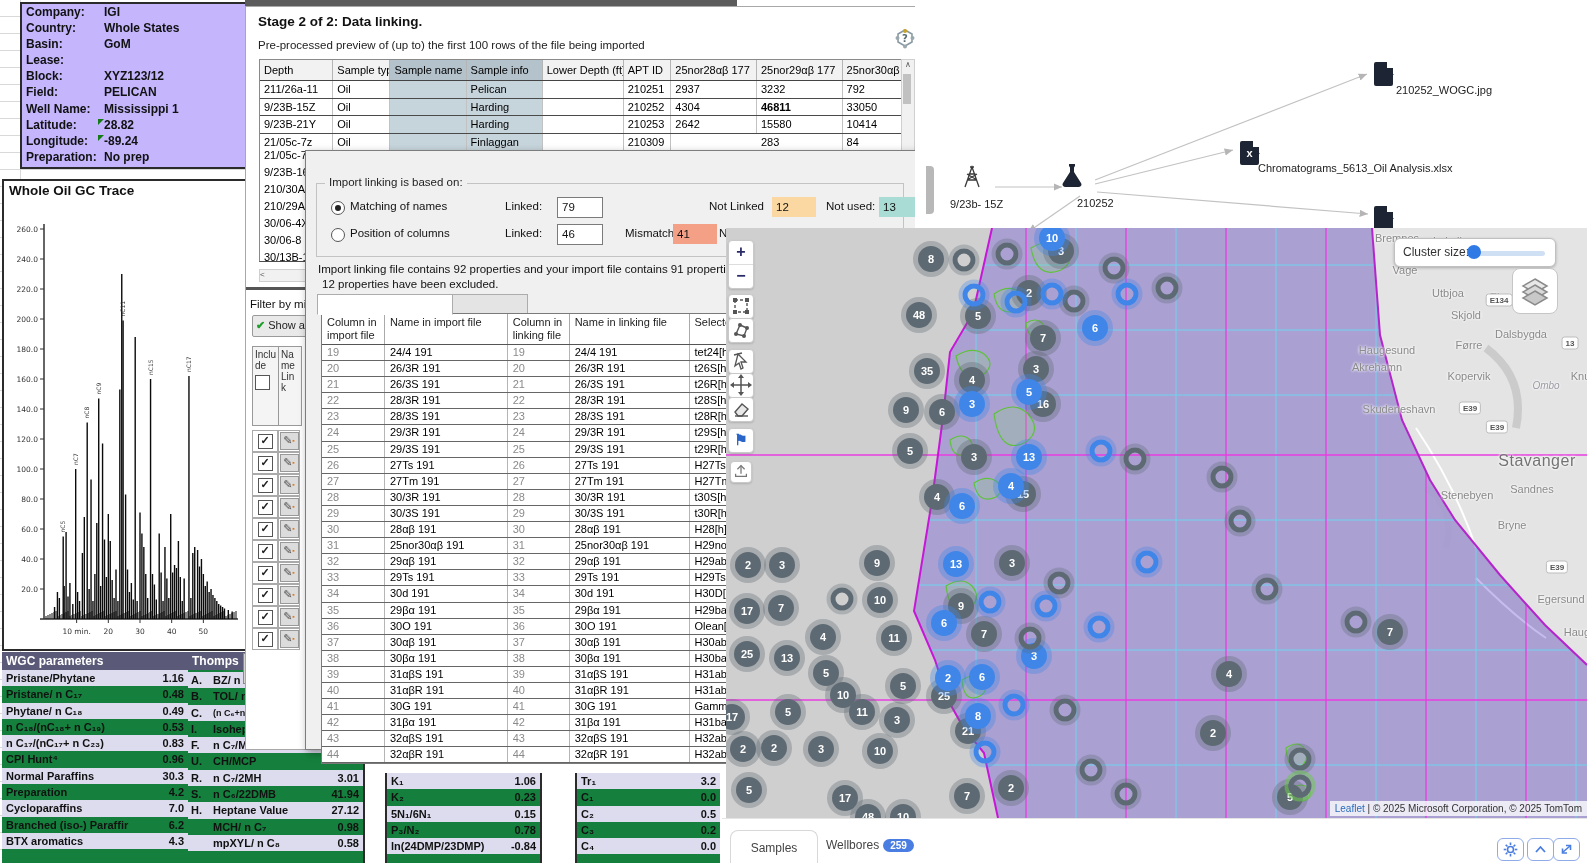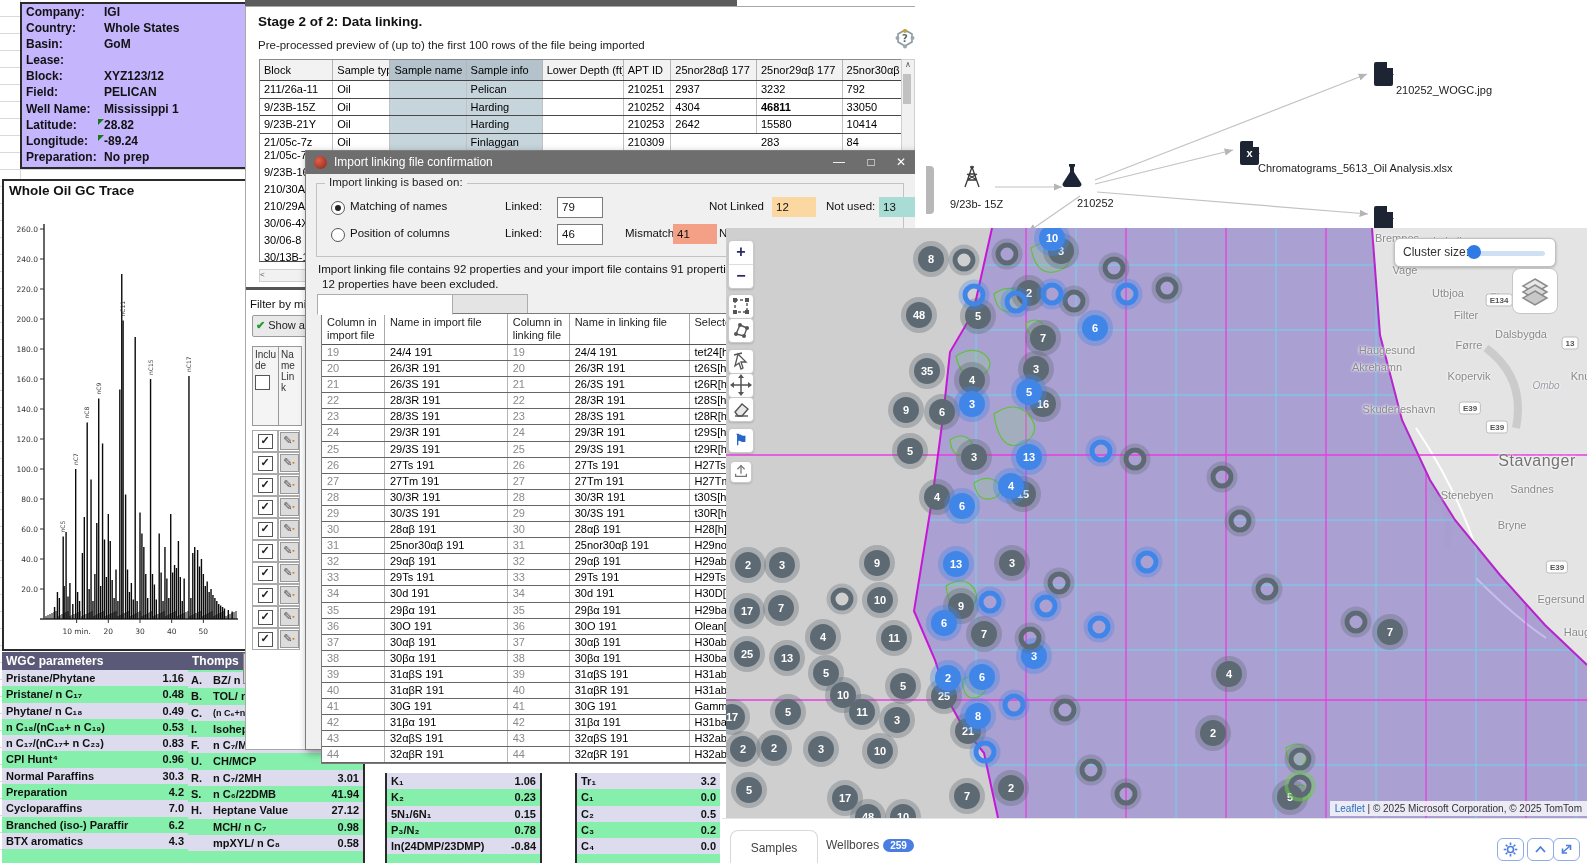--- a/index.html
+++ b/index.html
@@ -17,21 +17,21 @@
   .info-row{display:flex;height:16.1px;line-height:16.1px;font-size:12px;font-weight:bold;color:#111;}
   .info-row .lbl{width:74px;padding-left:4px;}
   .info-row .val{flex:1;position:relative;}
   .tri{position:absolute;left:-2px;top:2px;width:0;height:0;border-top:6px solid #157a15;border-right:6px solid transparent;}
 
   
   #gc-panel{left:2px;top:179px;width:242px;height:468px;background:#fff;border:2px solid #2b2b2b;}
   #gc-title{position:absolute;left:5px;top:2px;font-size:13.5px;font-weight:bold;color:#111;}
 
   
-  .ptable{background:#86efac;font-size:11px;font-weight:bold;color:#111;}
+  .ptable{background:#15803d;font-size:11px;font-weight:bold;color:#111;}
   .phead{background:#5a5a78;color:#fff;font-weight:bold;font-size:12px;padding:2px 4px;height:14px;}
   .prow{display:flex;height:16.3px;line-height:16.3px;}
   .prow.alt{background:#dcdcee;}
   .prow .nm{flex:1;padding-left:4px;white-space:nowrap;overflow:hidden;}
   .prow .vv{text-align:right;padding-right:4px;}
   #wgc-panel{left:2px;top:652px;width:186px;height:211px;border-right:2px solid #2b2b2b;}
   #thompson-panel{left:188px;top:652px;width:175px;height:211px;border-right:2px solid #2b2b2b;}
   #k-panel{left:385px;top:773px;width:153px;height:90px;border-left:2px solid #2b2b2b;border-right:2px solid #2b2b2b;}
   #tr-panel{left:575px;top:773px;width:143px;height:90px;border-left:2px solid #2b2b2b;}
   .tletter{width:18px;padding-left:3px;}
@@ -588,21 +588,21 @@
     <svg id="help-icon" viewBox="0 0 22 22">
       <polygon points="11,1 18,5 18,13 11,17 4,13 4,5" fill="none" stroke="#8a9aa2" stroke-width="1.6"></polygon>
       <circle cx="11" cy="2" r="2" fill="#c9a227"></circle>
         <circle cx="18.5" cy="9" r="2" fill="#9aa8ae"></circle>
       <circle cx="3.5" cy="9" r="2" fill="#9aa8ae"></circle>
         <circle cx="11" cy="17.5" r="2" fill="#9aa8ae"></circle>
       <text x="11" y="13" text-anchor="middle" font-size="10" fill="#5a6a72" font-weight="bold">?</text>
     </svg>
     <div id="prev-table">
         <div class="pv-hrow">
-          <div class="c" style="width: 72px;">Block</div>
+          <div class="c" style="width: 72px;">Depth</div>
           <div class="c" style="width: 55px;">Sample type</div>
           <div class="c bluehead" style="width: 75px;">Sample name</div>
           <div class="c bluehead" style="width: 75px;">Sample info</div>
           <div class="c" style="width: 80px;">Lower Depth (ft)</div>
           <div class="c" style="width: 45px;">APT ID</div>
           <div class="c" style="width: 85px;">25nor28αβ 177</div>
           <div class="c" style="width: 85px;">25nor29αβ 177</div>
           <div class="c" style="width: 70px;">25nor30αβ 177</div>
         </div>
         <div class="pv-row">
@@ -724,27 +724,20 @@
         <div class="inc-row-cell" style="left: 0px; top: 282px; width: 24px; height: 20px;">
           <div class="cb">✓</div>
         </div>
         <div class="inc-row-cell" style="left: 26px; top: 282px; width: 20px; height: 20px;">
           <div class="pencil"><i>✎</i><span class="dot">▪</span></div>
         </div>
       </div>
   </div>
 
   <div id="confirm-dialog" class="abs">
-    <div id="cd-titlebar">
-      <div id="cd-icon"></div>
-      <span id="cd-title">Import linking file confirmation</span>
-      <div class="cd-winbtn" style="right:64px;">—</div>
-      <div class="cd-winbtn" style="right:32px;">□</div>
-      <div class="cd-winbtn" style="right:2px;">✕</div>
-    </div>
     <div id="cd-group">
       <div id="cd-group-label">Import linking is based on:</div>
       <div class="radio sel" style="left:14px;top:17px;"></div>
       <div class="cd-lbl" style="left:33px;top:16px;">Matching of names</div>
       <div class="cd-lbl" style="left:188px;top:16px;">Linked:</div>
       <div class="cd-input" style="left:240px;top:13px;">79</div>
       <div class="cd-lbl" style="left:392px;top:16px;">Not Linked</div>
       <div class="cd-box" style="left:455px;top:13px;background:#fbd8a1;">12</div>
       <div class="cd-lbl" style="left:509px;top:16px;">Not used:</div>
       <div class="cd-box" style="left:562px;top:13px;background:#a9dcd4;">13</div>
@@ -1133,21 +1126,21 @@
         <div class="mk br" style="left: 288px; top: 477px;"></div>
         <div class="mk br" style="left: 259px; top: 524px;"></div>
         <div class="mk grn" style="left: 574px; top: 558px;"></div>
       </div>
     <div id="map-labels">
         <div class="place" style="left: 671px; top: 10px;">Bremnes</div>
         <div class="place" style="left: 723px; top: 13px;">Leirvik</div>
         <div class="place" style="left: 679px; top: 42px;">Vage</div>
         <div class="place" style="left: 722px; top: 65px;">Utbjoa</div>
         <div class="place" style="left: 774px; top: 69px;">Ølen</div>
-        <div class="place" style="left: 740px; top: 87px;">Filter</div>
+        <div class="place" style="left: 740px; top: 87px;">Skjold</div>
         <div class="place" style="left: 795px; top: 106px;">Dalsbygda</div>
         <div class="place" style="left: 743px; top: 117px;">Førre</div>
         <div class="place" style="left: 661px; top: 122px;">Haugesund</div>
         <div class="place" style="left: 651px; top: 139px;">Akrehamn</div>
         <div class="place" style="left: 743px; top: 148px;">Kopervik</div>
         <div class="place" style="left: 856px; top: 148px;">Knut</div>
         <div class="place water" style="left: 820px; top: 157px;">Ombo</div>
         <div class="place" style="left: 673px; top: 181px;">Skudeneshavn</div>
         <div class="place big" style="left: 811px; top: 233px;">Stavanger</div>
         <div class="place" style="left: 806px; top: 261px;">Sandnes</div>

